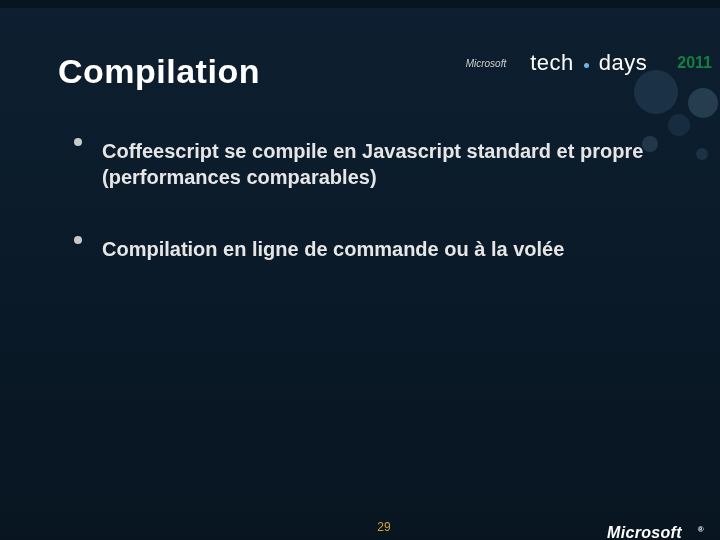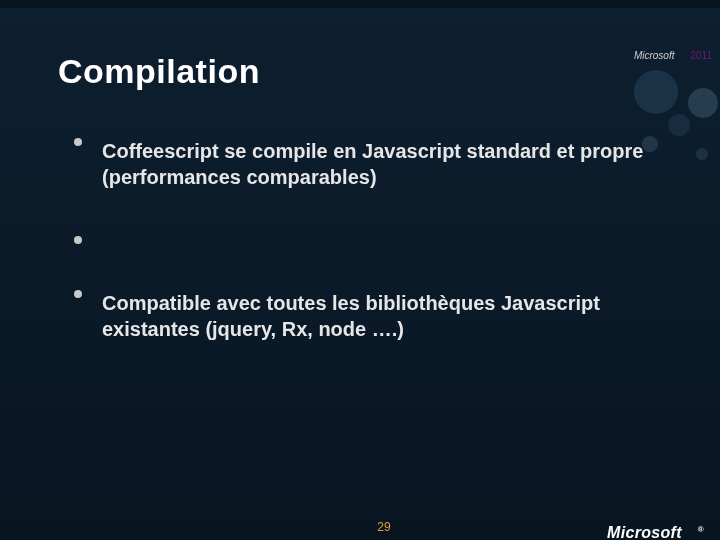--- a/index.html
+++ b/index.html
@@ -65,23 +65,23 @@
     font-size: 22px;
     color: #ffffff;
     font-weight: 300;
     letter-spacing: 0.5px;
   }
   .techdays-dot {
     width: 5px; height: 5px; background: #6fb4e8; border-radius: 50%;
     display: inline-block; margin: 0 2px; vertical-align: middle;
   }
   .techdays-year {
-    font-size: 10px;
-    color: #701a75;
-    font-weight: 400;
+    font-size: 16px;
+    color: #15803d;
+    font-weight: 700;
   }
   .bubbles {
     position: absolute;
     top: 30px;
     right: 0;
     width: 160px;
     height: 120px;
     pointer-events: none;
   }
   .bubble { position: absolute; border-radius: 50%; opacity: 0.35; }
@@ -110,42 +110,42 @@
 </style>
 </head>
 <body>
 
 <div class="slide">
 
   <div class="title">Compilation</div>
 
   <div class="techdays-logo">
     <span class="techdays-ms">Microsoft</span>
+    <span>
+      <span class="techdays-word">tech</span><span class="techdays-dot"></span><span class="techdays-word">days</span>
+    </span>
     <span class="techdays-year">2011</span>
   </div>
 
   <div class="bubbles">
     <div class="bubble" style="width:44px;height:44px;background:#3a5a72;top:0;right:50px;"></div>
     <div class="bubble" style="width:30px;height:30px;background:#5a7a92;top:18px;right:10px;"></div>
     <div class="bubble" style="width:22px;height:22px;background:#2d4a60;top:44px;right:38px;"></div>
     <div class="bubble" style="width:16px;height:16px;background:#4a6a82;top:66px;right:70px;"></div>
     <div class="bubble" style="width:12px;height:12px;background:#3a5a72;top:78px;right:20px;"></div>
   </div>
 
   <div class="bullets">
     <div class="bullet-item">
       <div class="bullet-dot"></div>
       <div class="bullet-text">Coffeescript se compile en Javascript standard et propre (performances comparables)</div>
     </div>
     <div class="bullet-item">
       <div class="bullet-dot"></div>
-    </div>
-    <div class="bullet-item">
-      <div class="bullet-dot"></div>
-      <div class="bullet-text">Compatible avec toutes les bibliothèques Javascript existantes (jquery, Rx, node ….)</div>
+      <div class="bullet-text">Compilation en ligne de commande ou à la volée</div>
     </div>
   </div>
 
   <div class="footer">
     <span class="page-num">29</span>
   </div>
 
   <div class="ms-logo">
     <span>Microsoft</span><span class="r">®</span>
   </div>

